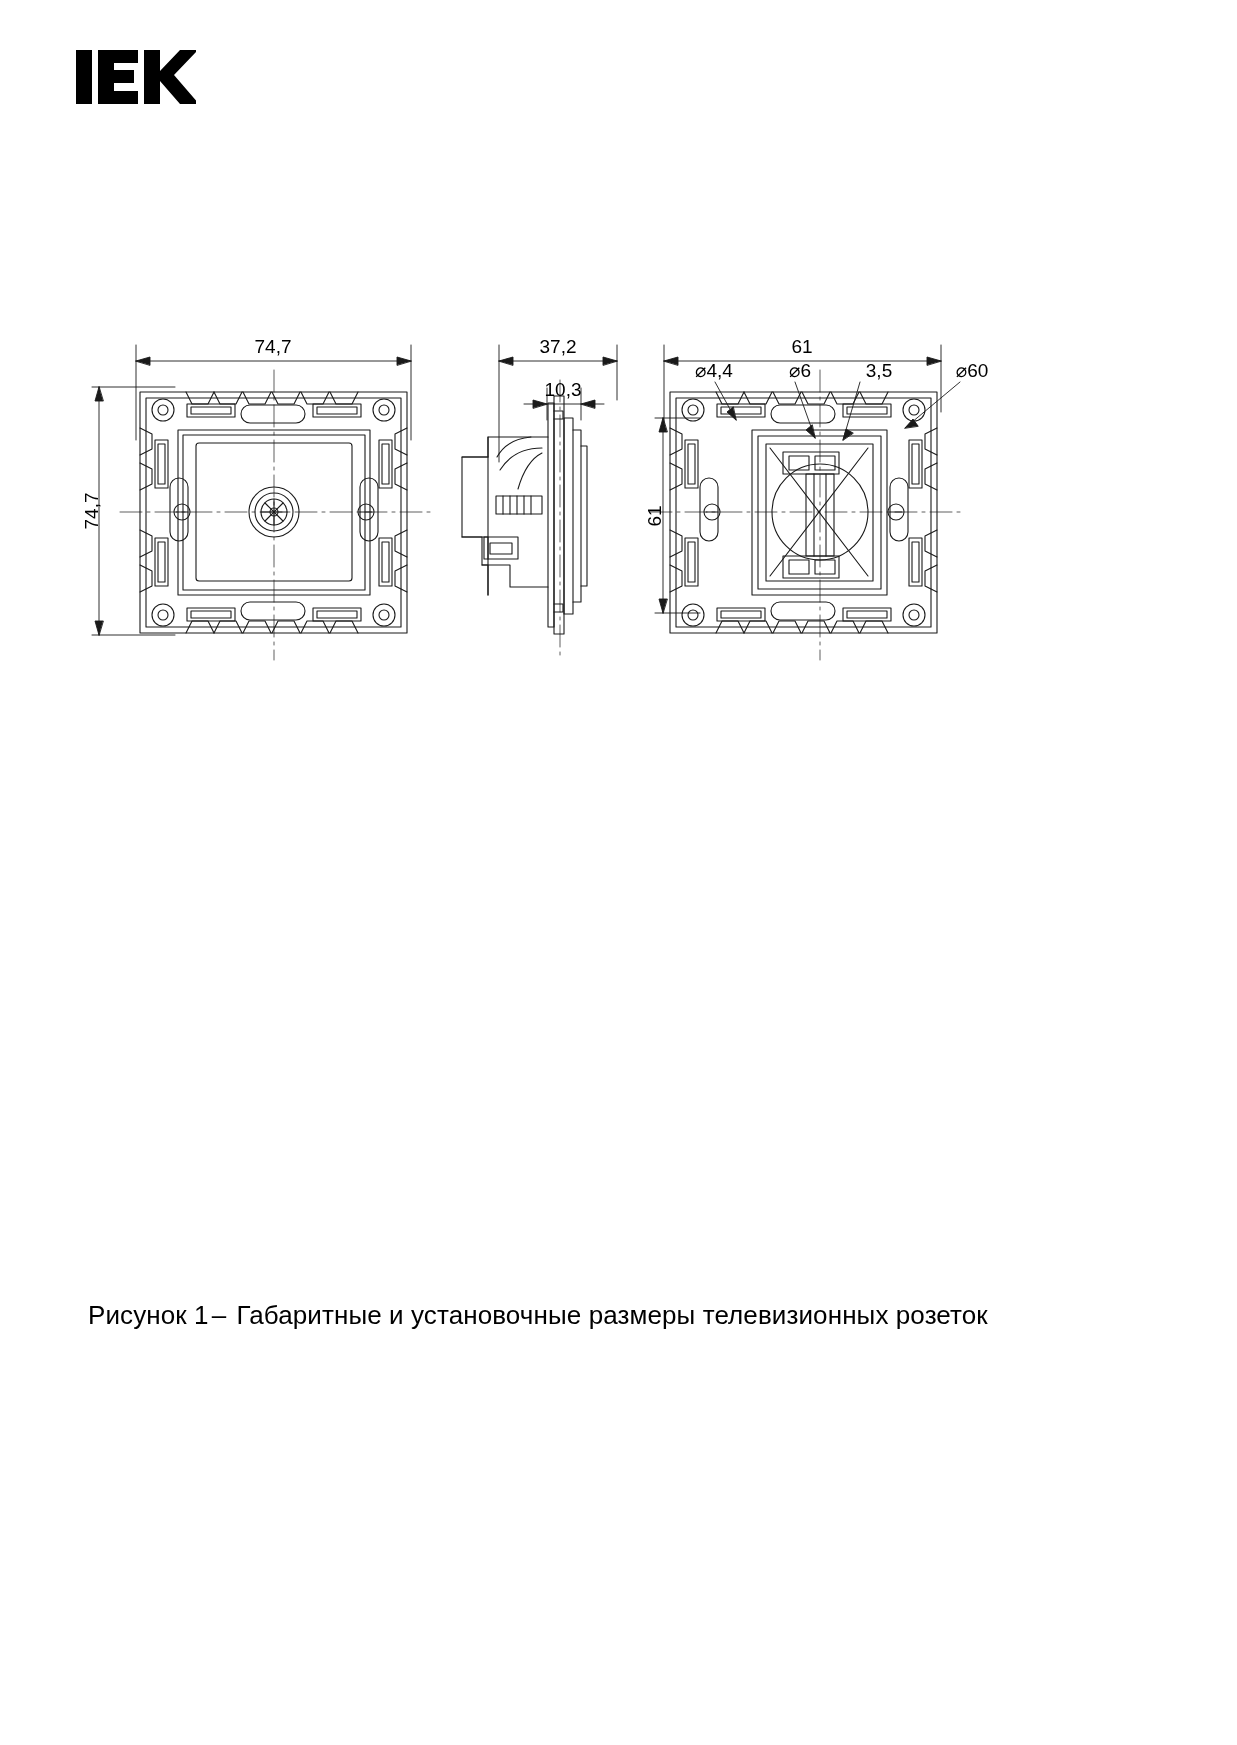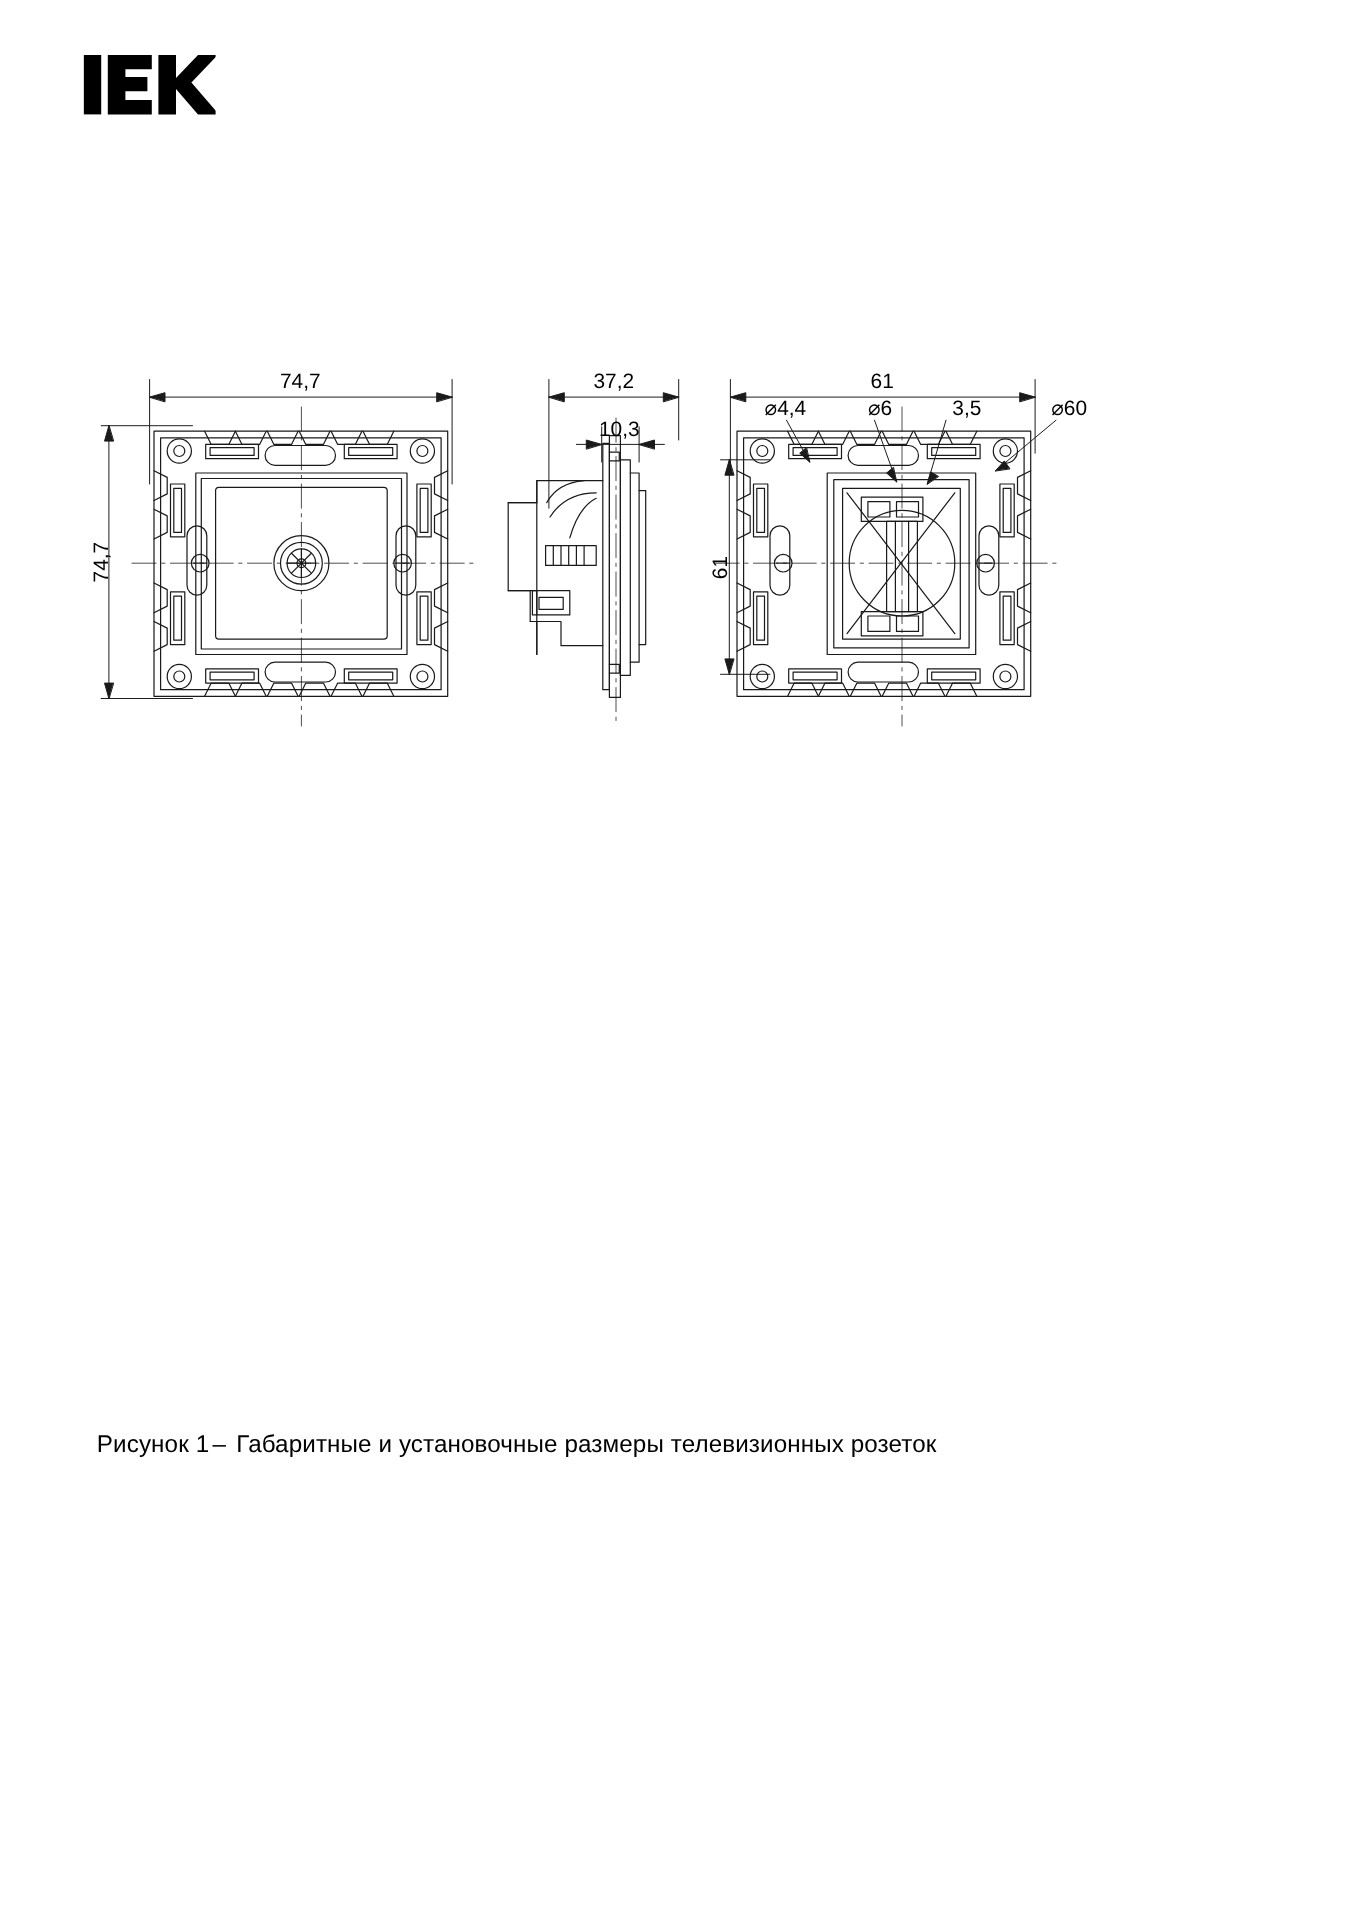--- a/index.html
+++ b/index.html
@@ -27,21 +27,21 @@
     left: 0;
     top: 0;
     width: 1055px;
     height: 1745px;
     pointer-events: none;
   }
   .caption {
     position: absolute;
     left: 88px;
     top: 1300px;
-    font-size: 22px;
+    font-size: 26px;
     letter-spacing: 0.1px;
     white-space: nowrap;
   }
   .caption .cap-sep {
     padding: 0 3px;
   }
   svg text {
     font-family: "Liberation Sans", sans-serif;
     fill: #000000;
   }

